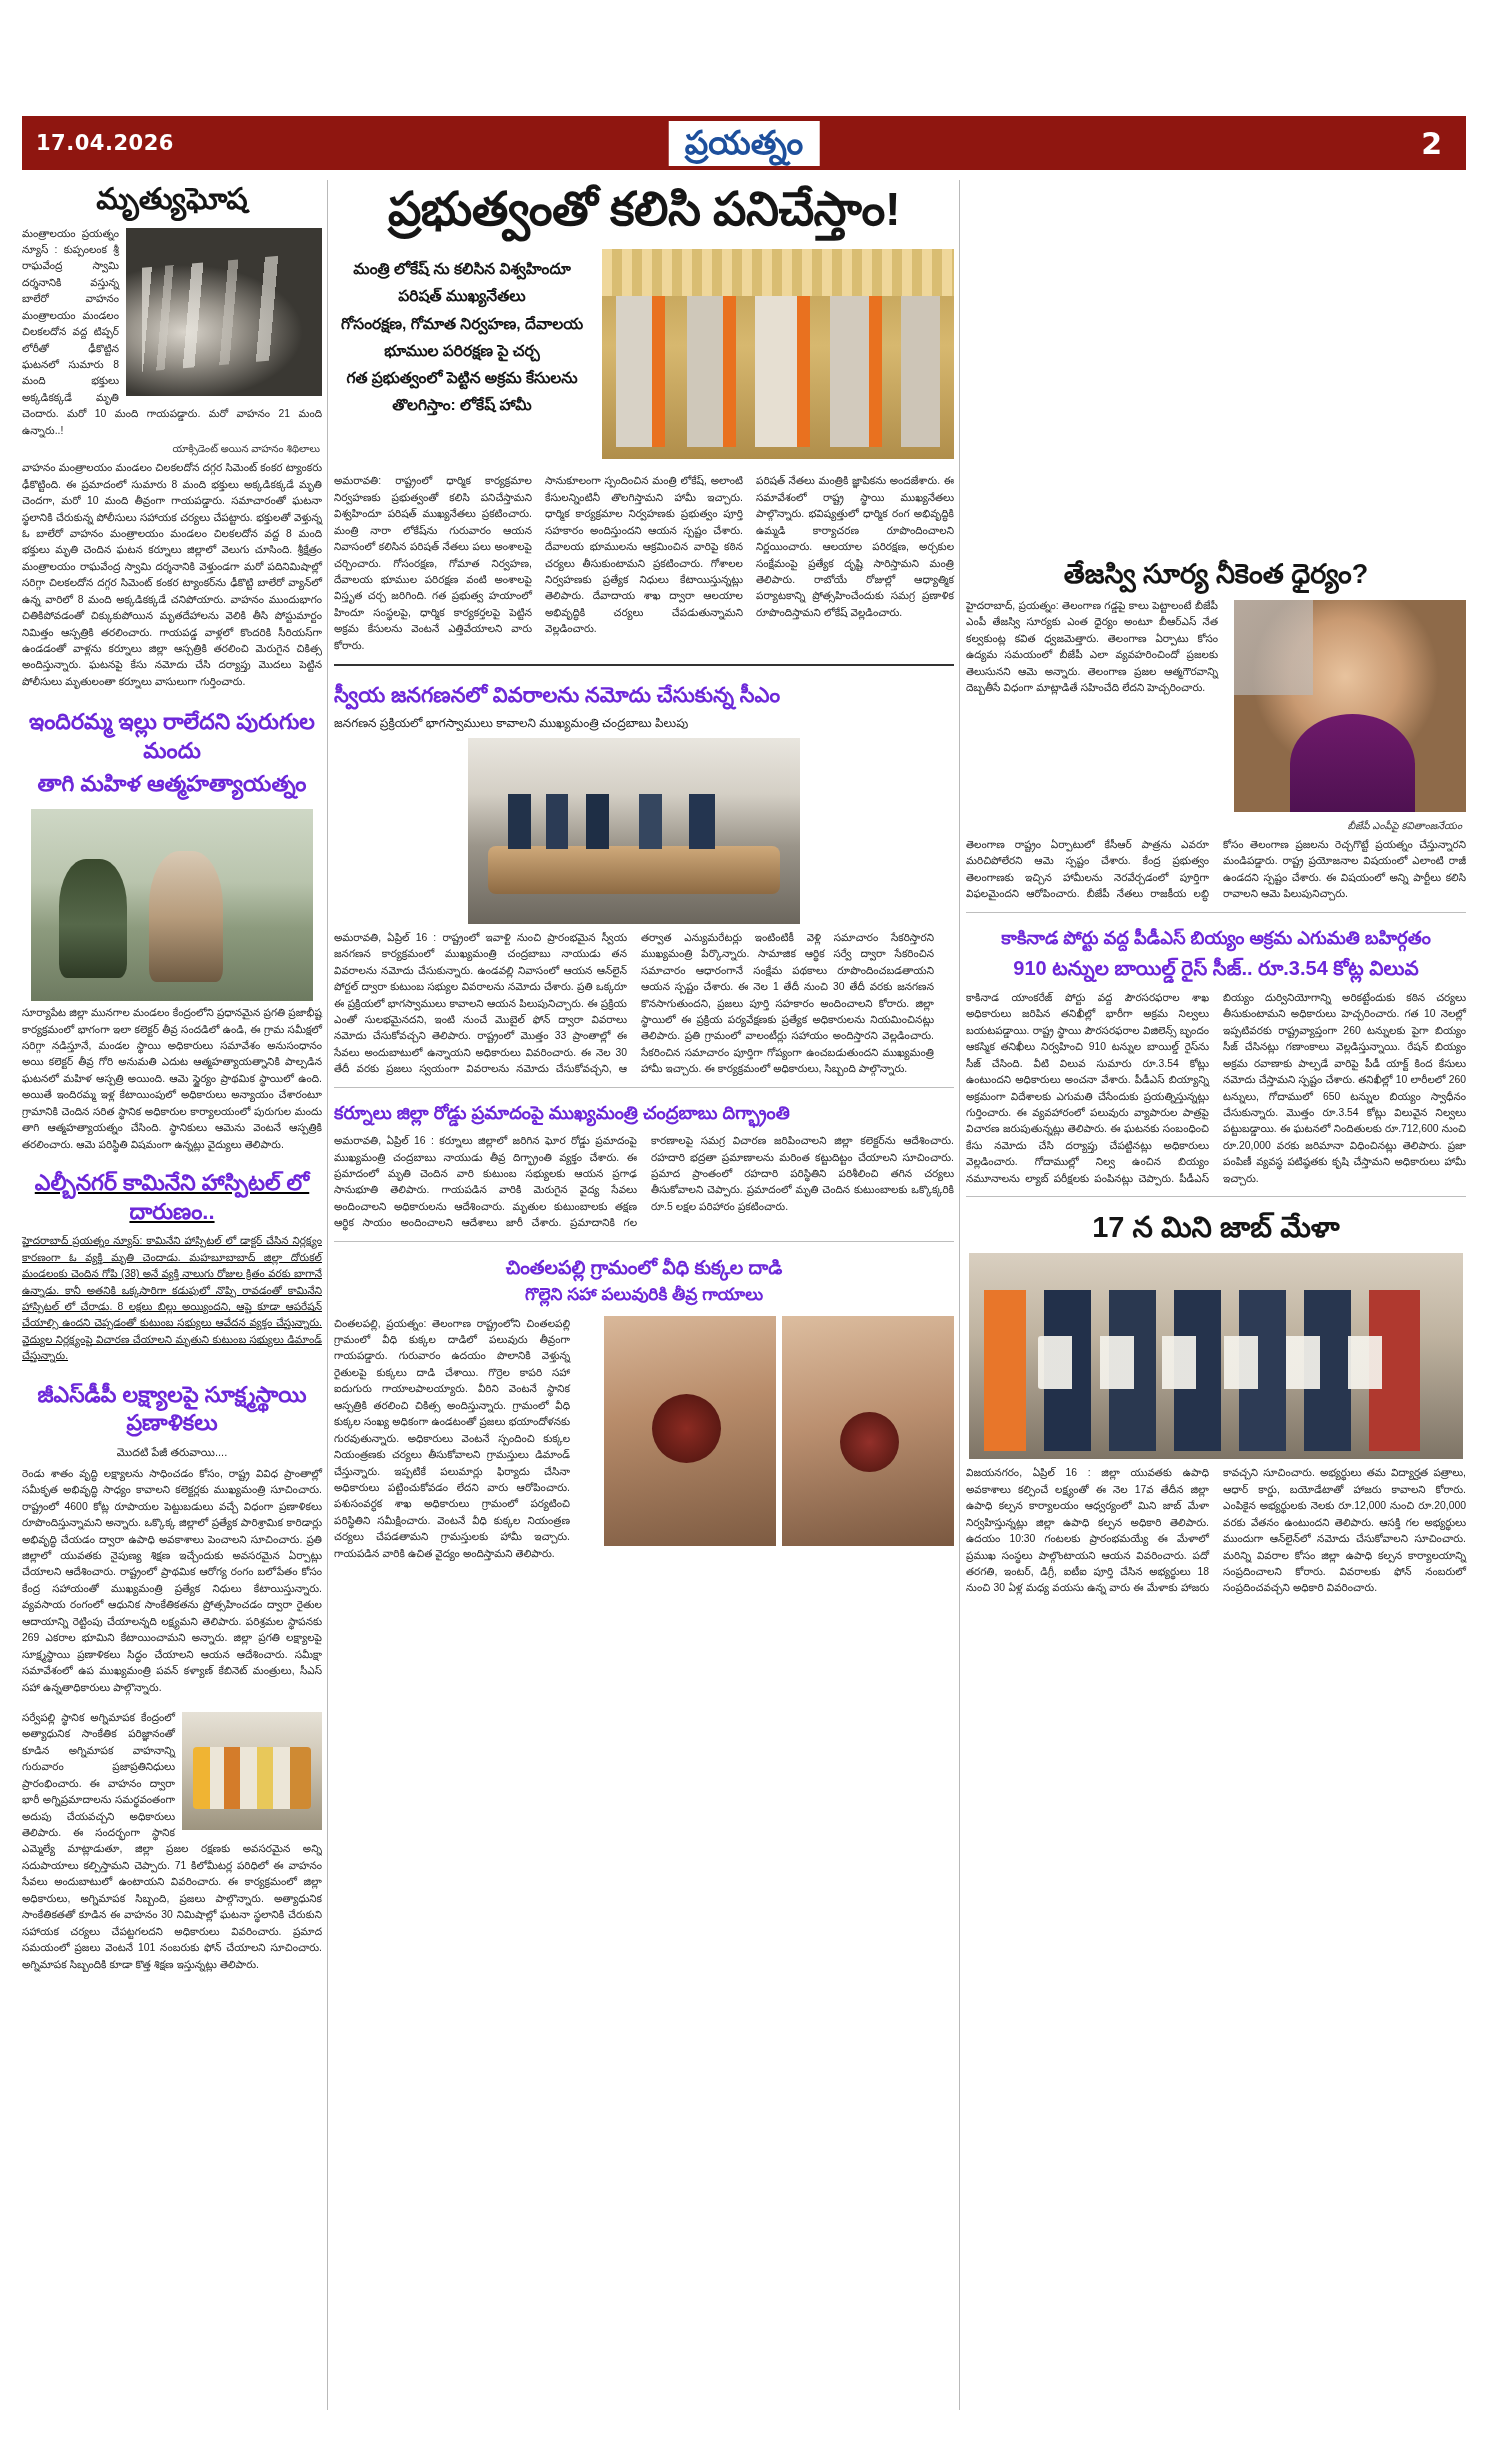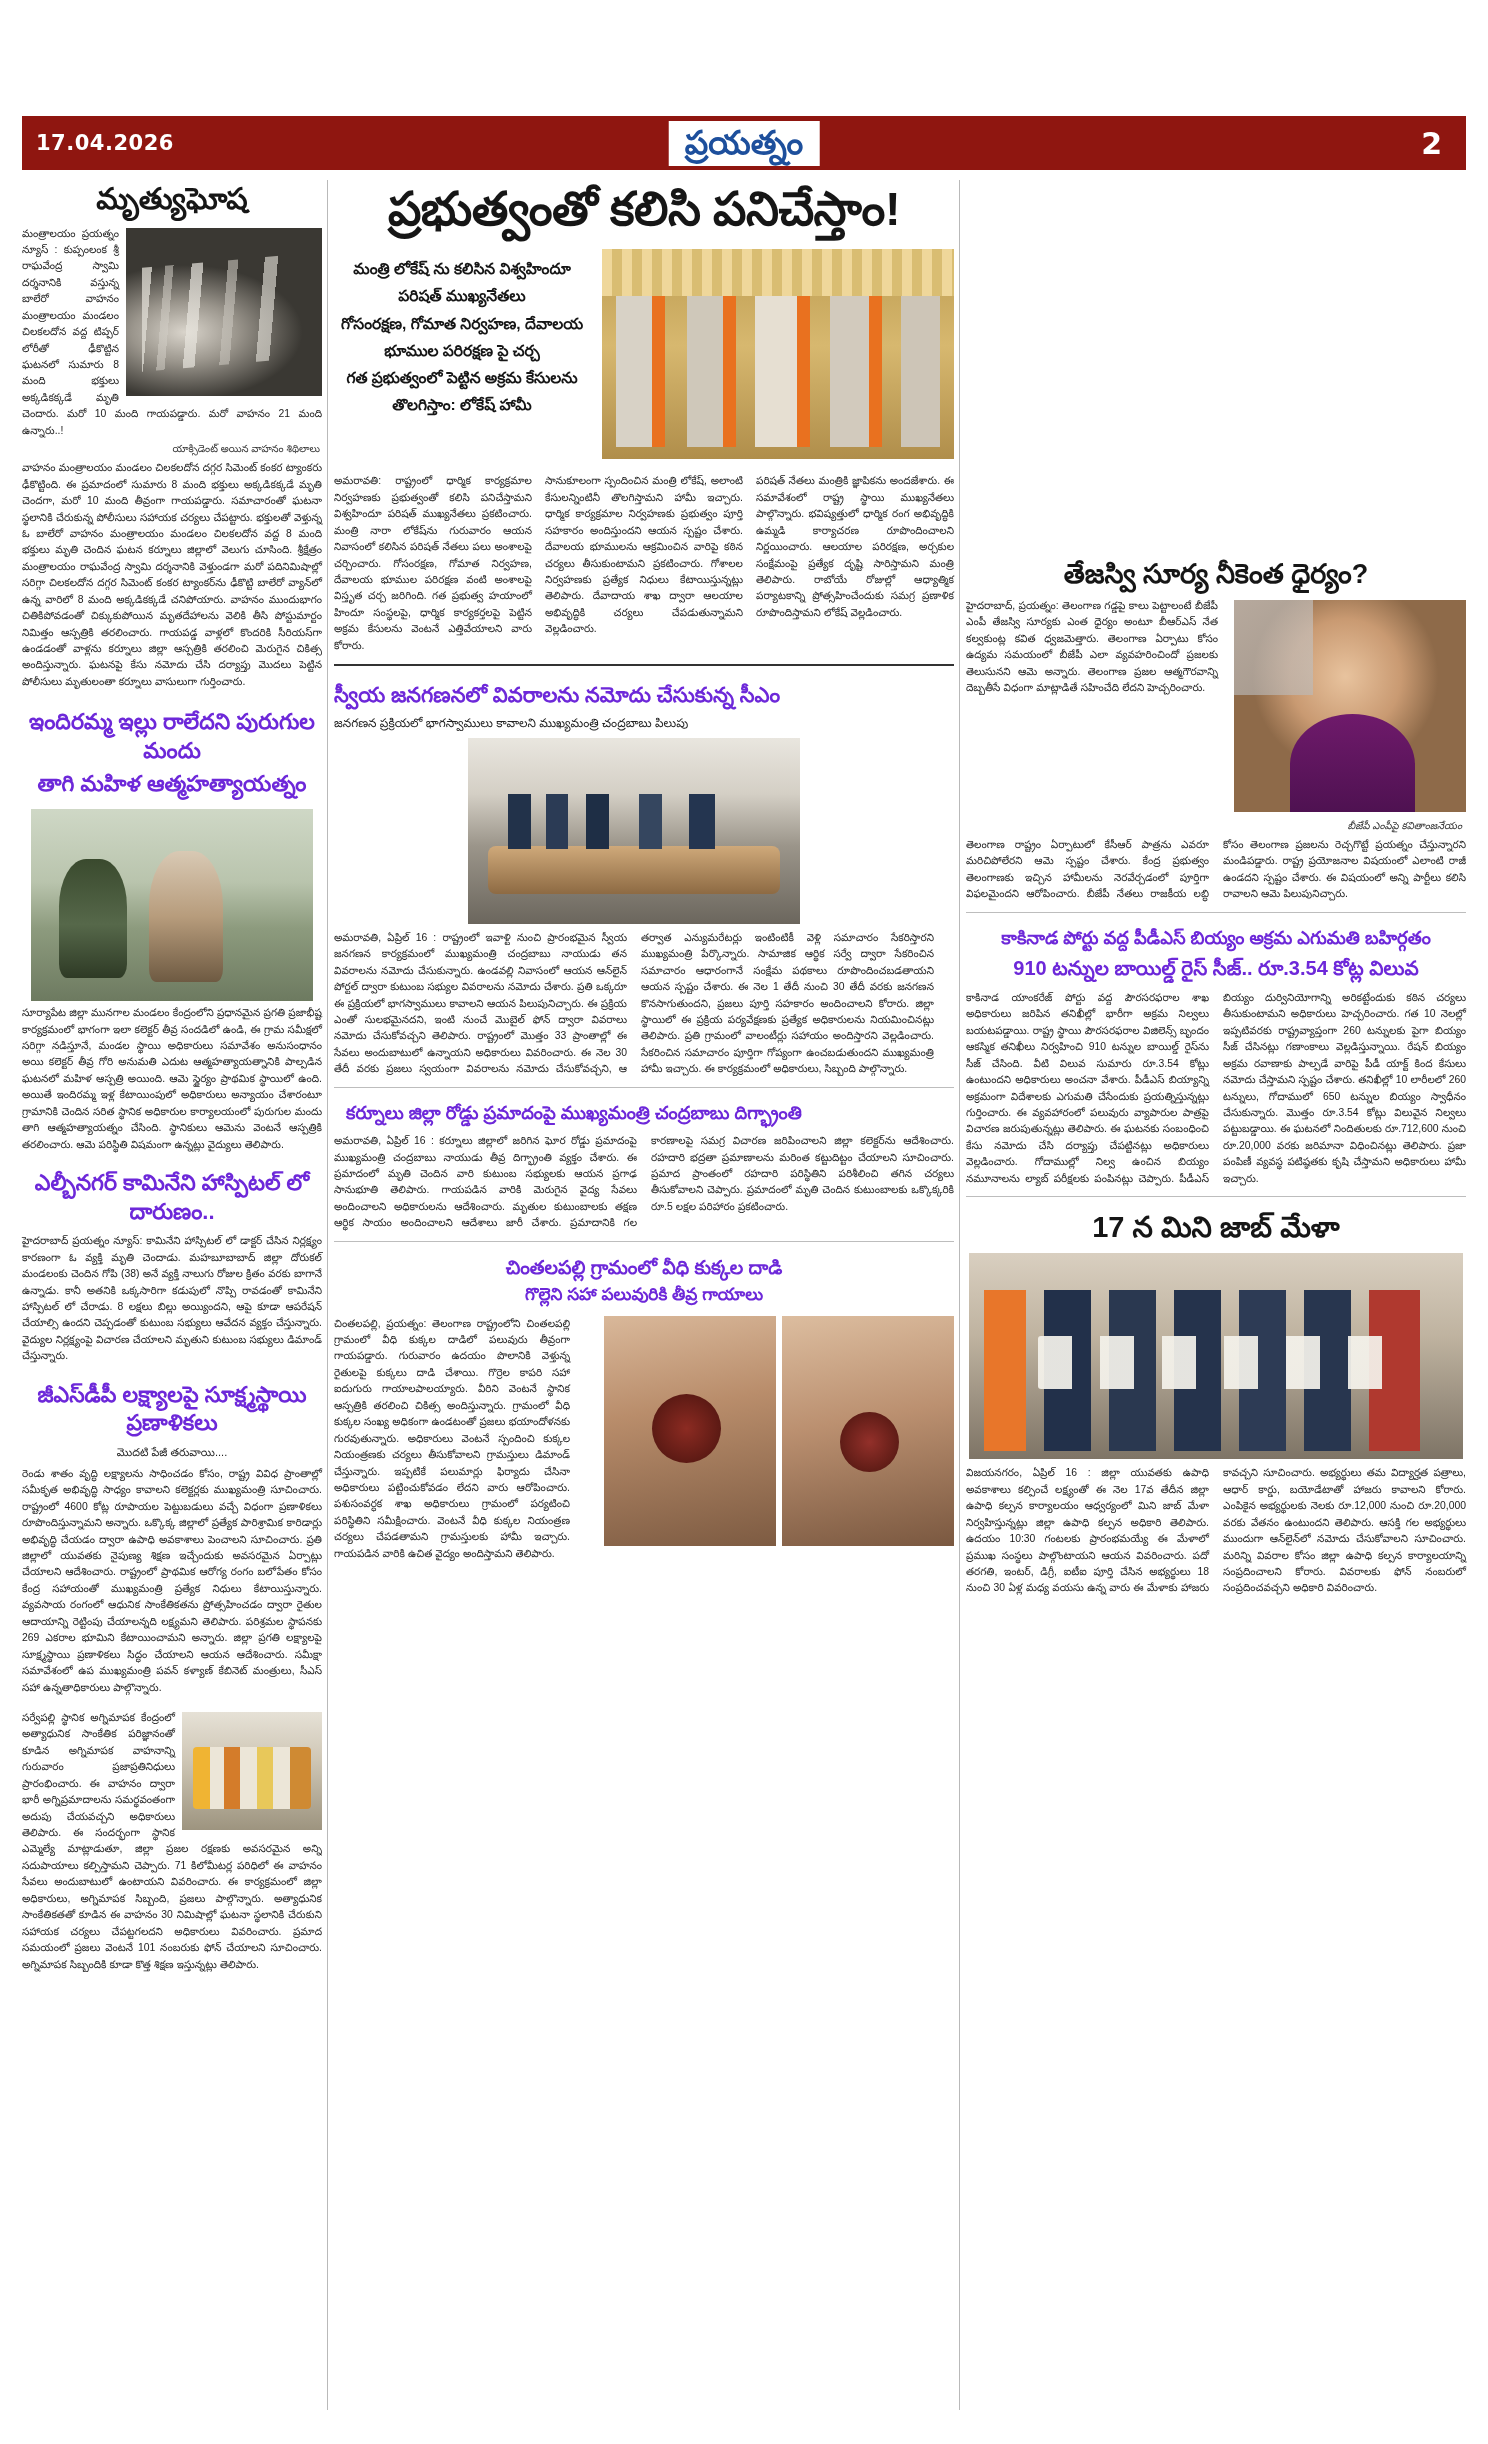--- a/index.html
+++ b/index.html
@@ -331,21 +331,21 @@
 
       <div style="padding-top:12px;">
         <div class="hl-sec" style="font-size:22px;">ఇందిరమ్మ ఇల్లు రాలేదని పురుగుల మందు</div>
         <div class="hl-sec" style="font-size:22px; padding-top:0;">తాగి మహిళ ఆత్మహత్యాయత్నం</div>
         <div class="photo ph-police" style="width:282px; height:192px; margin:7px auto 4px auto;">
           <div class="ph-inner"></div>
         </div>
         <div class="body-txt tiny">సూర్యాపేట జిల్లా మునగాల మండలం కేంద్రంలోని ప్రధానమైన ప్రగతి ప్రజాభీష్ట కార్యక్రమంలో భాగంగా ఇలా కలెక్టర్ తీవ్ర సందడిలో ఉండి, ఈ గ్రామ సమీక్షలో సరిగ్గా నడిస్తూనే, మండల స్థాయి అధికారులు సమావేశం అనుసంధానం అయి కలెక్టర్ తీవ్ర గోరి అనుమతి ఎదుట ఆత్మహత్యాయత్నానికి పాల్పడిన ఘటనలో మహిళ ఆస్పత్రి అయింది. ఆమె స్థైర్యం ప్రాథమిక స్థాయిలో ఉంది. అయితే ఇందిరమ్మ ఇళ్ల కేటాయింపులో అధికారులు అన్యాయం చేశారంటూ గ్రామానికి చెందిన సరిత స్థానిక అధికారుల కార్యాలయంలో పురుగుల మందు తాగి ఆత్మహత్యాయత్నం చేసింది. స్థానికులు ఆమెను వెంటనే ఆస్పత్రికి తరలించారు. ఆమె పరిస్థితి విషమంగా ఉన్నట్లు వైద్యులు తెలిపారు.</div>
       </div>
 
-      <div style="padding-top:10px;">
+      <div style="padding-top:10px;text-decoration:underline;">
         <div class="hl-sec small">ఎల్బీనగర్ కామినేని హాస్పిటల్ లో దారుణం..</div>
         <div class="body-txt tiny" style="padding-top:3px;">హైదరాబాద్ ప్రయత్నం న్యూస్: కామినేని హాస్పిటల్ లో డాక్టర్ చేసిన నిర్లక్ష్యం కారణంగా ఓ వ్యక్తి మృతి చెందాడు. మహబూబాబాద్ జిల్లా దోరుకల్ మండలంకు చెందిన గోపి (38) అనే వ్యక్తి నాలుగు రోజుల క్రితం వరకు బాగానే ఉన్నాడు. కానీ అతనికి ఒక్కసారిగా కడుపులో నొప్పి రావడంతో కామినేని హాస్పిటల్ లో చేరాడు. 8 లక్షలు బిల్లు అయ్యిందని, ఆపై కూడా ఆపరేషన్ చేయాల్సి ఉందని చెప్పడంతో కుటుంబ సభ్యులు ఆవేదన వ్యక్తం చేస్తున్నారు. వైద్యుల నిర్లక్ష్యంపై విచారణ చేయాలని మృతుని కుటుంబ సభ్యులు డిమాండ్ చేస్తున్నారు.</div>
       </div>
 
       <div style="padding-top:10px;">
         <div class="hl-sec small">జీఎస్‌డీపీ లక్ష్యాలపై సూక్ష్మస్థాయి ప్రణాళికలు</div>
         <div class="kicker" style="font-size:11px;">మొదటి పేజీ తరువాయి....</div>
         <div class="body-txt tiny" style="padding-top:2px;">రెండు శాతం వృద్ధి లక్ష్యాలను సాధించడం కోసం, రాష్ట్ర వివిధ ప్రాంతాల్లో సమీకృత అభివృద్ధి సాధ్యం కావాలని కలెక్టర్లకు ముఖ్యమంత్రి సూచించారు. రాష్ట్రంలో 4600 కోట్ల రూపాయల పెట్టుబడులు వచ్చే విధంగా ప్రణాళికలు రూపొందిస్తున్నామని అన్నారు. ఒక్కొక్క జిల్లాలో ప్రత్యేక పారిశ్రామిక కారిడార్లు అభివృద్ధి చేయడం ద్వారా ఉపాధి అవకాశాలు పెంచాలని సూచించారు. ప్రతి జిల్లాలో యువతకు నైపుణ్య శిక్షణ ఇచ్చేందుకు అవసరమైన ఏర్పాట్లు చేయాలని ఆదేశించారు. రాష్ట్రంలో ప్రాథమిక ఆరోగ్య రంగం బలోపేతం కోసం కేంద్ర సహాయంతో ముఖ్యమంత్రి ప్రత్యేక నిధులు కేటాయిస్తున్నారు. వ్యవసాయ రంగంలో ఆధునిక సాంకేతికతను ప్రోత్సహించడం ద్వారా రైతుల ఆదాయాన్ని రెట్టింపు చేయాలన్నది లక్ష్యమని తెలిపారు. పరిశ్రమల స్థాపనకు 269 ఎకరాల భూమిని కేటాయించామని అన్నారు. జిల్లా ప్రగతి లక్ష్యాలపై సూక్ష్మస్థాయి ప్రణాళికలు సిద్ధం చేయాలని ఆయన ఆదేశించారు. సమీక్షా సమావేశంలో ఉప ముఖ్యమంత్రి పవన్ కళ్యాణ్ కేబినెట్ మంత్రులు, సీఎస్ సహా ఉన్నతాధికారులు పాల్గొన్నారు.</div>
       </div>
 
@@ -394,21 +394,21 @@
           <div class="ph-inner"></div>
         </div>
         <div class="cols2">
           <div class="body-txt tiny">అమరావతి, ఏప్రిల్ 16 : రాష్ట్రంలో ఇవాళ్టి నుంచి ప్రారంభమైన స్వీయ జనగణన కార్యక్రమంలో ముఖ్యమంత్రి చంద్రబాబు నాయుడు తన వివరాలను నమోదు చేసుకున్నారు. ఉండవల్లి నివాసంలో ఆయన ఆన్‌లైన్ పోర్టల్ ద్వారా కుటుంబ సభ్యుల వివరాలను నమోదు చేశారు. ప్రతి ఒక్కరూ ఈ ప్రక్రియలో భాగస్వాములు కావాలని ఆయన పిలుపునిచ్చారు. ఈ ప్రక్రియ ఎంతో సులభమైనదని, ఇంటి నుంచే మొబైల్ ఫోన్ ద్వారా వివరాలు నమోదు చేసుకోవచ్చని తెలిపారు. రాష్ట్రంలో మొత్తం 33 ప్రాంతాల్లో ఈ సేవలు అందుబాటులో ఉన్నాయని అధికారులు వివరించారు. ఈ నెల 30 తేదీ వరకు ప్రజలు స్వయంగా వివరాలను నమోదు చేసుకోవచ్చని, ఆ తర్వాత ఎన్యుమరేటర్లు ఇంటింటికీ వెళ్లి సమాచారం సేకరిస్తారని ముఖ్యమంత్రి పేర్కొన్నారు. సామాజిక ఆర్థిక సర్వే ద్వారా సేకరించిన సమాచారం ఆధారంగానే సంక్షేమ పథకాలు రూపొందించబడతాయని ఆయన స్పష్టం చేశారు. ఈ నెల 1 తేదీ నుంచి 30 తేదీ వరకు జనగణన కొనసాగుతుందని, ప్రజలు పూర్తి సహకారం అందించాలని కోరారు. జిల్లా స్థాయిలో ఈ ప్రక్రియ పర్యవేక్షణకు ప్రత్యేక అధికారులను నియమించినట్లు తెలిపారు. ప్రతి గ్రామంలో వాలంటీర్లు సహాయం అందిస్తారని వెల్లడించారు. సేకరించిన సమాచారం పూర్తిగా గోప్యంగా ఉంచబడుతుందని ముఖ్యమంత్రి హామీ ఇచ్చారు. ఈ కార్యక్రమంలో అధికారులు, సిబ్బంది పాల్గొన్నారు.</div>
         </div>
       </div>
 
       <div class="hr-thin"></div>
 
       <div>
-        <div class="hl-sec" style="font-size:18px; text-align:left;margin-left:12px;">కర్నూలు జిల్లా రోడ్డు ప్రమాదంపై ముఖ్యమంత్రి చంద్రబాబు దిగ్భ్రాంతి</div>
+        <div class="hl-sec" style="font-size:18px; text-align:left;">కర్నూలు జిల్లా రోడ్డు ప్రమాదంపై ముఖ్యమంత్రి చంద్రబాబు దిగ్భ్రాంతి</div>
         <div class="cols2" style="padding-top:4px;">
           <div class="body-txt tiny">అమరావతి, ఏప్రిల్ 16 : కర్నూలు జిల్లాలో జరిగిన ఘోర రోడ్డు ప్రమాదంపై ముఖ్యమంత్రి చంద్రబాబు నాయుడు తీవ్ర దిగ్భ్రాంతి వ్యక్తం చేశారు. ఈ ప్రమాదంలో మృతి చెందిన వారి కుటుంబ సభ్యులకు ఆయన ప్రగాఢ సానుభూతి తెలిపారు. గాయపడిన వారికి మెరుగైన వైద్య సేవలు అందించాలని అధికారులను ఆదేశించారు. మృతుల కుటుంబాలకు తక్షణ ఆర్థిక సాయం అందించాలని ఆదేశాలు జారీ చేశారు. ప్రమాదానికి గల కారణాలపై సమగ్ర విచారణ జరిపించాలని జిల్లా కలెక్టర్‌ను ఆదేశించారు. రహదారి భద్రతా ప్రమాణాలను మరింత కట్టుదిట్టం చేయాలని సూచించారు. ప్రమాద ప్రాంతంలో రహదారి పరిస్థితిని పరిశీలించి తగిన చర్యలు తీసుకోవాలని చెప్పారు. ప్రమాదంలో మృతి చెందిన కుటుంబాలకు ఒక్కొక్కరికి రూ.5 లక్షల పరిహారం ప్రకటించారు.</div>
         </div>
       </div>
 
       <div class="hr-thin"></div>
 
       <div>
         <div class="hl-sec" style="font-size:19px;">చింతలపల్లి గ్రామంలో వీధి కుక్కల దాడి</div>
         <div class="hl-sec" style="font-size:17px; padding-top:0;">గొల్లెని సహా పలువురికి తీవ్ర గాయాలు</div>

